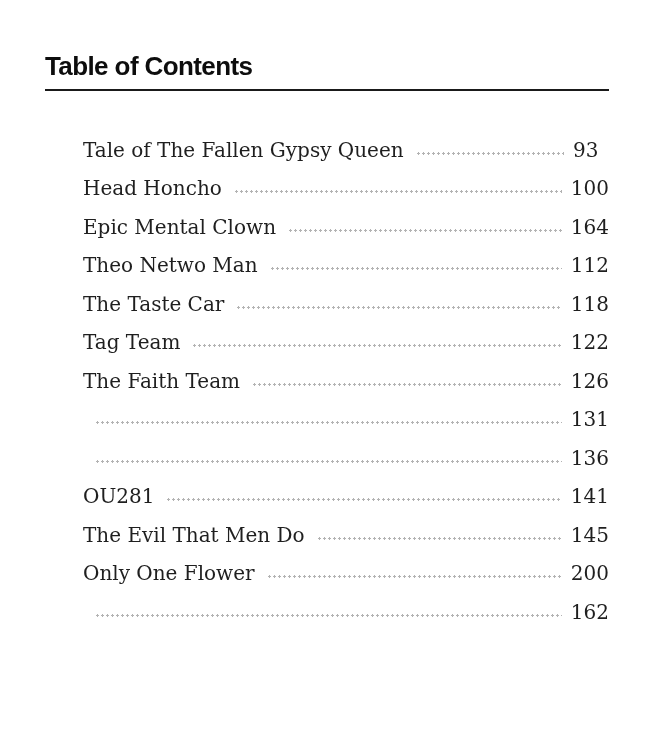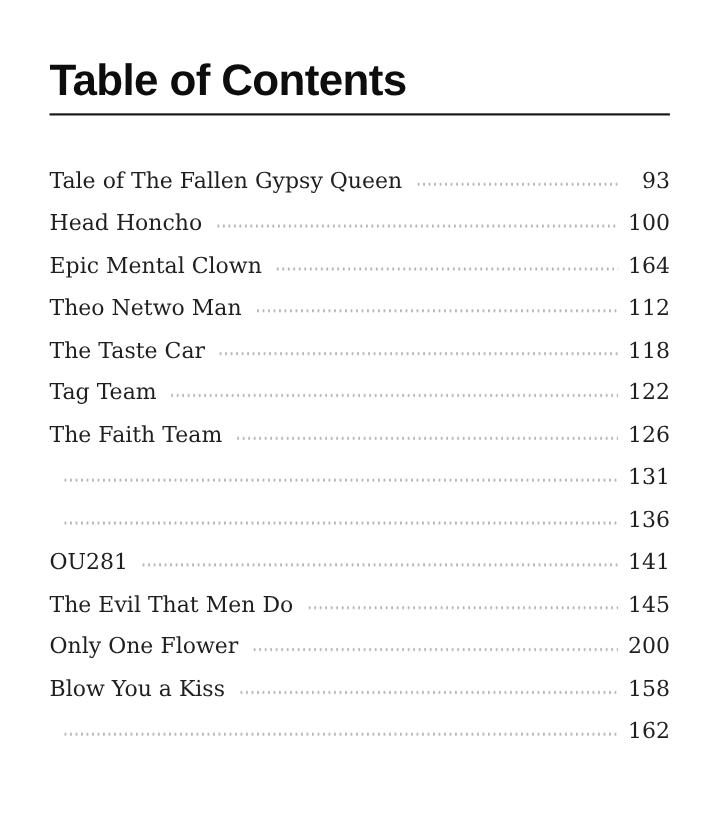--- a/index.html
+++ b/index.html
@@ -5,35 +5,35 @@
   :root{
     --text:#1f1f1f; --heading:#0d0d0d; --rule:#1a1a1a; --dots:#b3b3b3; --bg:#ffffff;
   }
   *{margin:0;padding:0;box-sizing:border-box;}
   html,body{width:653px;height:749px;background:var(--bg);overflow:hidden;}
   body{font-family:"DejaVu Serif","Liberation Serif",serif;color:var(--text);}
   .page{width:653px;height:749px;padding:53px 44px 0 45px;background:var(--bg);}
   .header{border-bottom:2px solid var(--rule);padding-bottom:10px;}
   .title{
     font-family:"Liberation Sans","DejaVu Sans",sans-serif;
-    font-weight:700;font-size:40px;line-height:1.0;
+    font-weight:700;font-size:26px;line-height:1.0;
     letter-spacing:-0.6px;color:var(--heading);
   }
-  .toc{margin-top:32px;}
+  .toc{margin-top:32px;margin-left:38px;}
   .toc-row{
     display:flex;align-items:flex-end;height:38.5px;
     font-size:20px;color:var(--text);
   }
   .entry-title{white-space:nowrap;line-height:1.15;}
   .leader{
     flex:1;height:3px;margin:0 9px 7px 12px;
     background-image:radial-gradient(circle,var(--dots) 1.15px,rgba(0,0,0,0) 1.3px);
     background-size:5px 3px;background-repeat:repeat-x;background-position:left bottom;
   }
-  .entry-page{min-width:36px;text-align:right;line-height:1.15;white-space:nowrap;}
+  .entry-page{min-width:36px;text-align:left;line-height:1.15;white-space:nowrap;}
 </style>
 </head>
 <body>
 
 <div class="page">
 
   <div class="header">
     <div class="title">Table of Contents</div>
   </div>
 
@@ -103,25 +103,20 @@
       <span class="entry-page">145</span>
     </div>
 
     <div class="toc-row">
       <span class="entry-title">Only One Flower</span>
       <span class="leader"></span>
       <span class="entry-page">200</span>
     </div>
 
 
-    <div class="toc-row">
-      <span class="entry-title">Blow You a Kiss</span>
-      <span class="leader"></span>
-      <span class="entry-page">158</span>
-    </div>
 
     <div class="toc-row">
       <span class="leader"></span>
       <span class="entry-page">162</span>
     </div>
 
   </div>
 </div>
 
 </body></html>

